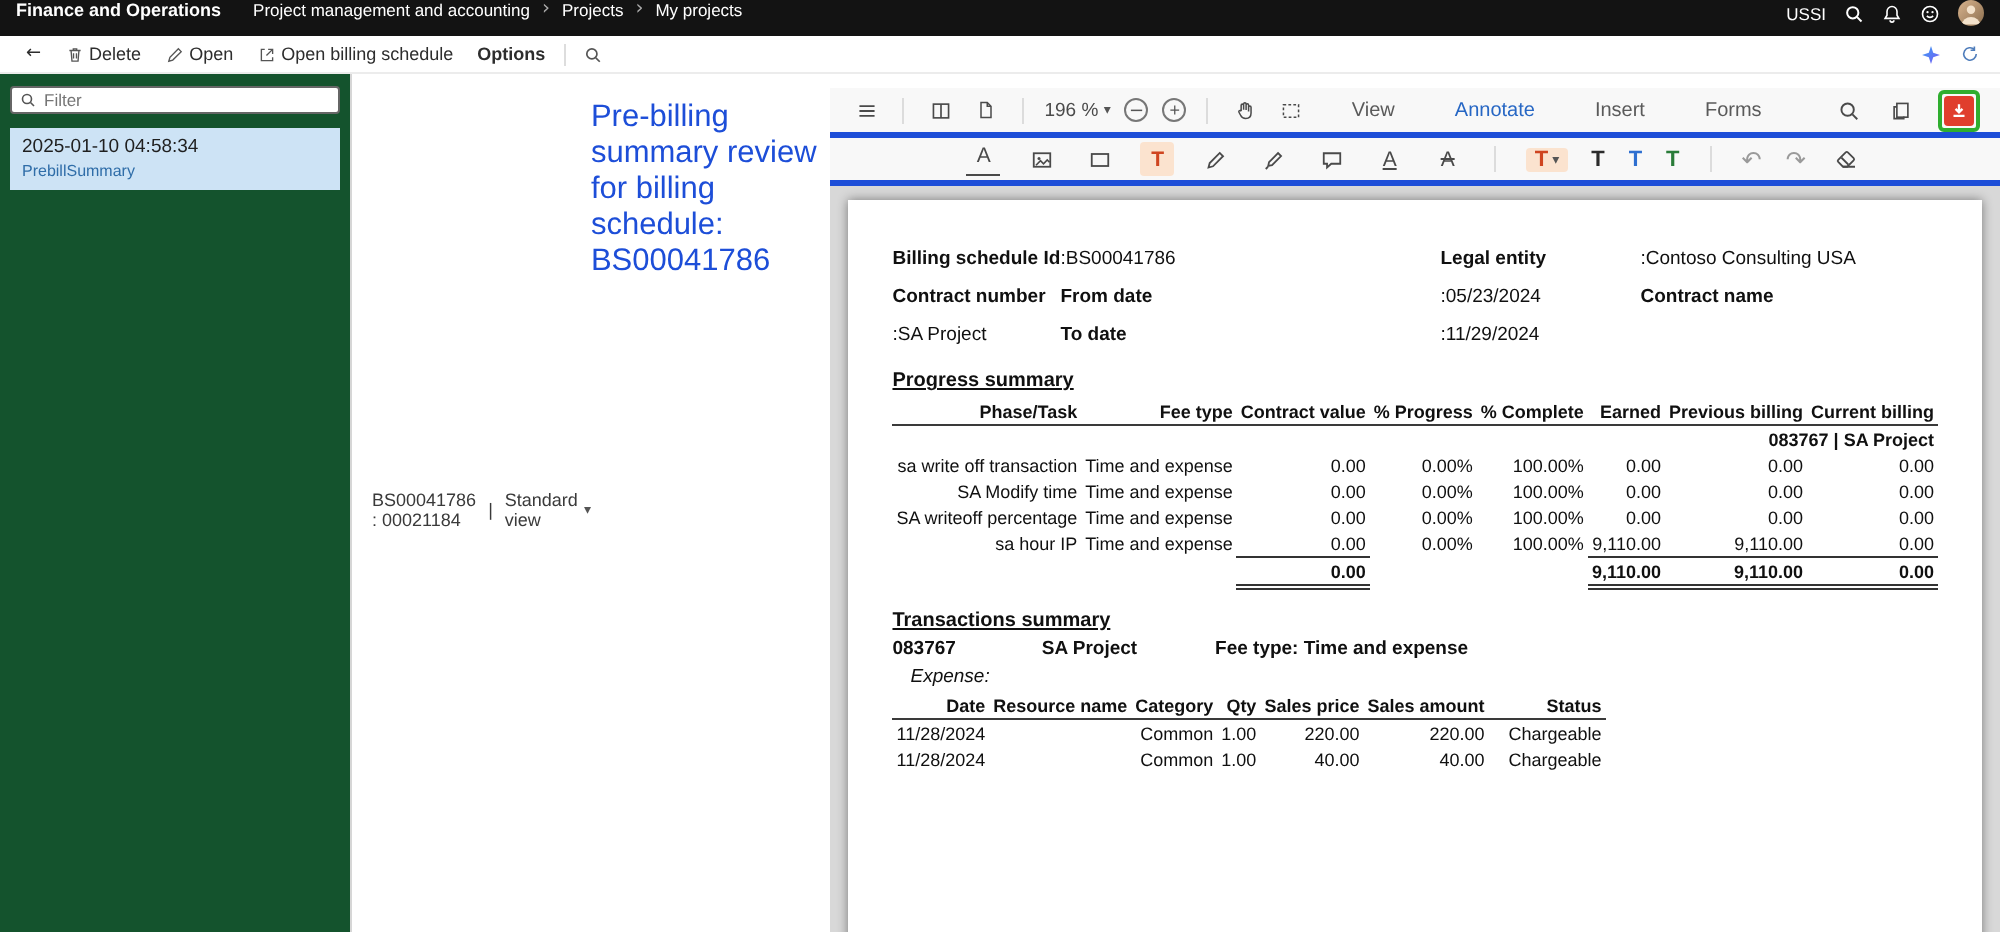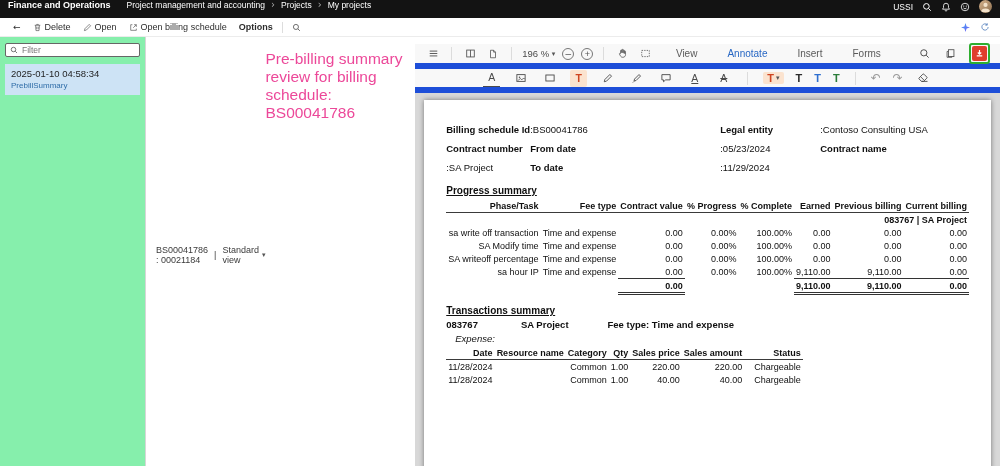--- a/index.html
+++ b/index.html
@@ -22,40 +22,40 @@
   
   .actionbar { height:19px; background:#fff; border-bottom:1px solid #ececec; display:flex; align-items:center; padding:0 7px; font-size:9px; color:#2d2d2d; }
   .abtn { display:inline-flex; align-items:center; gap:3px; padding:0 6px; height:100%; cursor:pointer; white-space:nowrap; }
   .abtn .icon { color:#555; }
   .options { font-weight:bold; }
   .adiv { width:1px; height:11px; background:#ddd; margin:0 3px; }
   .ab-right { margin-left:auto; display:flex; align-items:center; gap:9px; padding-right:3px; }
 
   
   .bodyrow { display:flex; height:429px; }
-  .sidebar { width:146px; flex:none; border-right:1px solid #d6d6d6; padding:6px 5px; background:#86efac; }
+  .sidebar { width:176px; flex:none; border-right:1px solid #d6d6d6; padding:6px 5px; background:#14532d; }
   .filterbox { display:flex; align-items:center; gap:4px; border:1px solid #666; border-radius:2px; height:14px; padding:0 4px; background:#fff; }
   .filterbox input { border:none; outline:none; width:100%; font-size:8.5px; font-family:inherit; color:#333; background:transparent; }
   .filterbox .icon { color:#555; }
   .list { margin-top:7px; }
   .list-item { padding:4px 6px 5px; cursor:pointer; }
   .list-item.selected { background:#cde3f5; }
   .li-title { font-size:9.5px; color:#1f1f1f; }
   .li-sub { font-size:8px; color:#2f6da8; margin-top:2px; }
 
   
   .main { flex:1; min-width:0; padding:7px 0 0 10px; display:flex; background:#fff; }
   .recordline { font-size:9px; color:#3a3a3a; display:flex; align-items:center; gap:6px; }
   .recordline .viewsel { display:inline-flex; align-items:center; gap:3px; cursor:pointer; }
   .chev-s { font-size:7px; color:#555; }
-  .page-title { font-size:15.5px; font-weight:400; color:#ec4899; margin:6px 0 13px; }
+  .page-title { font-size:15.5px; font-weight:400; color:#1d4ed8; margin:6px 0 13px; }
 
   
   .viewer { width:815px; flex:1; display:flex; flex-direction:column; min-height:0; }
-  .vtb { background:#f8f8f8; border-bottom:6px solid #1d4ed8; display:flex; align-items:center; flex:none; }
+  .vtb { background:#f8f8f8; border-bottom:3px solid #1d4ed8; display:flex; align-items:center; flex:none; }
   .vtb1 { height:25px; padding:0 10px; gap:7px; font-size:9.5px; color:#4a4a4a; }
   .vtb2 { height:24px; justify-content:center; gap:12px; color:#4a4a4a; }
   .vdiv { width:1px; height:13px; background:#dcdcdc; margin:0 3px; }
   .vbtn { display:inline-flex; align-items:center; justify-content:center; min-width:16px; height:18px; cursor:pointer; color:#4a4a4a; }
   .zbtn { width:12px; height:12px; border:1px solid #777; border-radius:50%; font-size:9px; line-height:10px; text-align:center; color:#555; cursor:pointer; }
   .vtabs { display:flex; gap:26px; margin-left:auto; margin-right:auto; font-size:10px; color:#5a5a5a; }
   .vtab { cursor:pointer; padding:2px; }
   .vtab.active { color:#2767c4; }
   .vright { display:flex; align-items:center; gap:10px; margin-left:auto; }
   .savebox { border:2px solid #2fae2f; border-radius:3px; padding:1px; display:inline-flex; cursor:pointer; }

